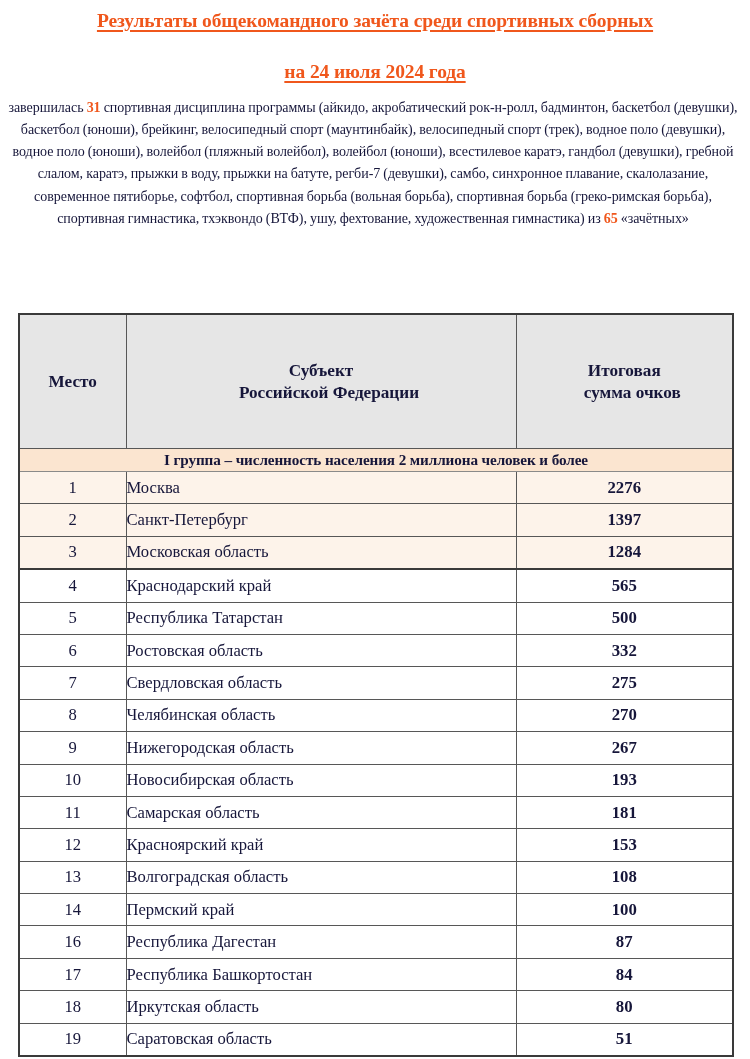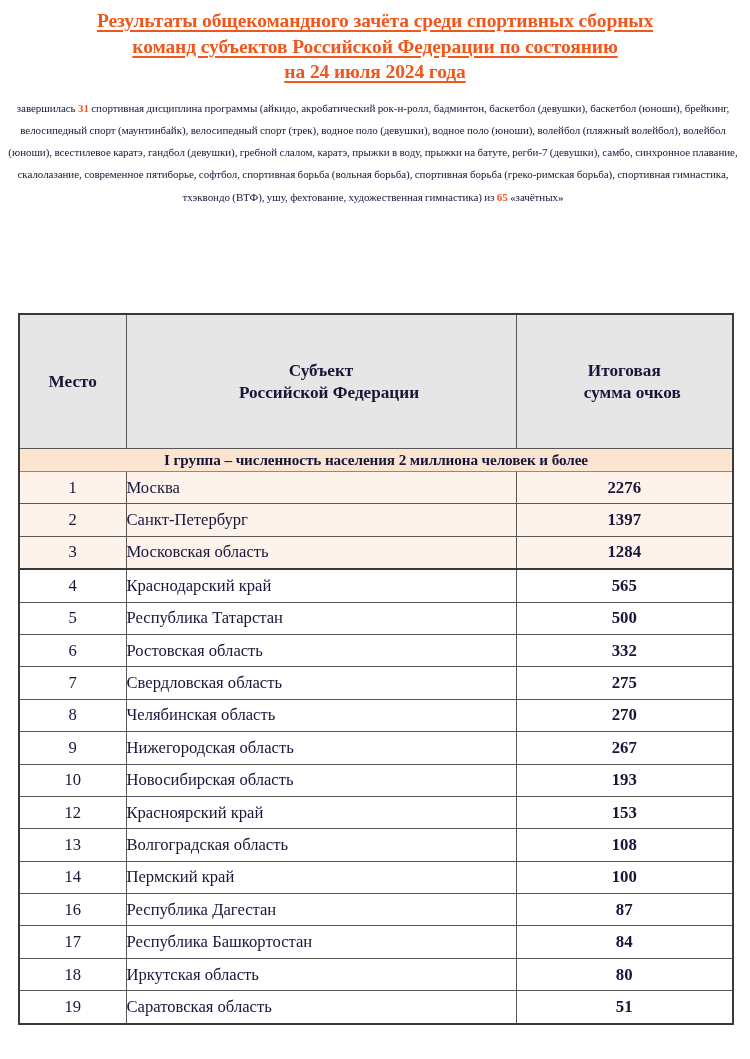--- a/index.html
+++ b/index.html
@@ -38,21 +38,21 @@
     text-decoration: underline;
     text-decoration-thickness: 2px;
     text-underline-offset: 3px;
   }
 
   
   .intro {
     margin: 0;
     padding: 12px 10px 0 6px;
     text-align: center;
-    font-size: 11px;
+    font-size: 14px;
     line-height: 22.3px;
     color: #16163a;
     letter-spacing: -0.05px;
     word-spacing: -0.3px;
   }
   .intro .num {
     color: #f0571c;
     font-weight: bold;
   }
 
@@ -139,21 +139,21 @@
     border-bottom: 2px solid #3a3a3a;
   }
 </style>
 </head>
 <body>
 
 <div class="page">
 
   <h1 class="doc-title">
     <span class="tline">Результаты общекомандного зачёта среди спортивных сборных</span><br>
-    <span class="tline">команд субъектов Российской Федерации по состоянию</span><br>
+    <br>
     <span class="tline">на 24 июля 2024 года</span>
   </h1>
 
   <p class="intro"><span>завершилась </span><span class="num">31</span><span> спортивная дисциплина программы (айкидо, акробатический рок-н-ролл, бадминтон, баскетбол (девушки), баскетбол (юноши), брейкинг, велосипедный спорт (маунтинбайк), велосипедный спорт (трек), водное поло (девушки), водное поло (юноши), волейбол (пляжный волейбол), волейбол (юноши), всестилевое каратэ, гандбол (девушки), гребной слалом, каратэ, прыжки в воду, прыжки на батуте, регби-7 (девушки), самбо, синхронное плавание, скалолазание, современное пятиборье, софтбол, спортивная борьба (вольная борьба), спортивная борьба (греко-римская борьба), спортивная гимнастика, тхэквондо (ВТФ), ушу, фехтование, художественная гимнастика) из </span><span class="num">65</span><span> «зачётных»</span></p>
 
   <div class="tbl-wrap">
     <table class="results">
       <colgroup>
         <col class="c-place">
         <col class="c-subj">
@@ -220,20 +220,25 @@
             <td class="place">9</td>
             <td class="subject">Нижегородская область</td>
             <td class="points">267</td>
           </tr>
           <tr class="data-row plain">
             <td class="place">10</td>
             <td class="subject">Новосибирская область</td>
             <td class="points">193</td>
           </tr>
           <tr class="data-row plain">
+            <td class="place">11</td>
+            <td class="subject">Самарская область</td>
+            <td class="points">181</td>
+          </tr>
+          <tr class="data-row plain">
             <td class="place">12</td>
             <td class="subject">Красноярский край</td>
             <td class="points">153</td>
           </tr>
           <tr class="data-row plain">
             <td class="place">13</td>
             <td class="subject">Волгоградская область</td>
             <td class="points">108</td>
           </tr>
           <tr class="data-row plain">

